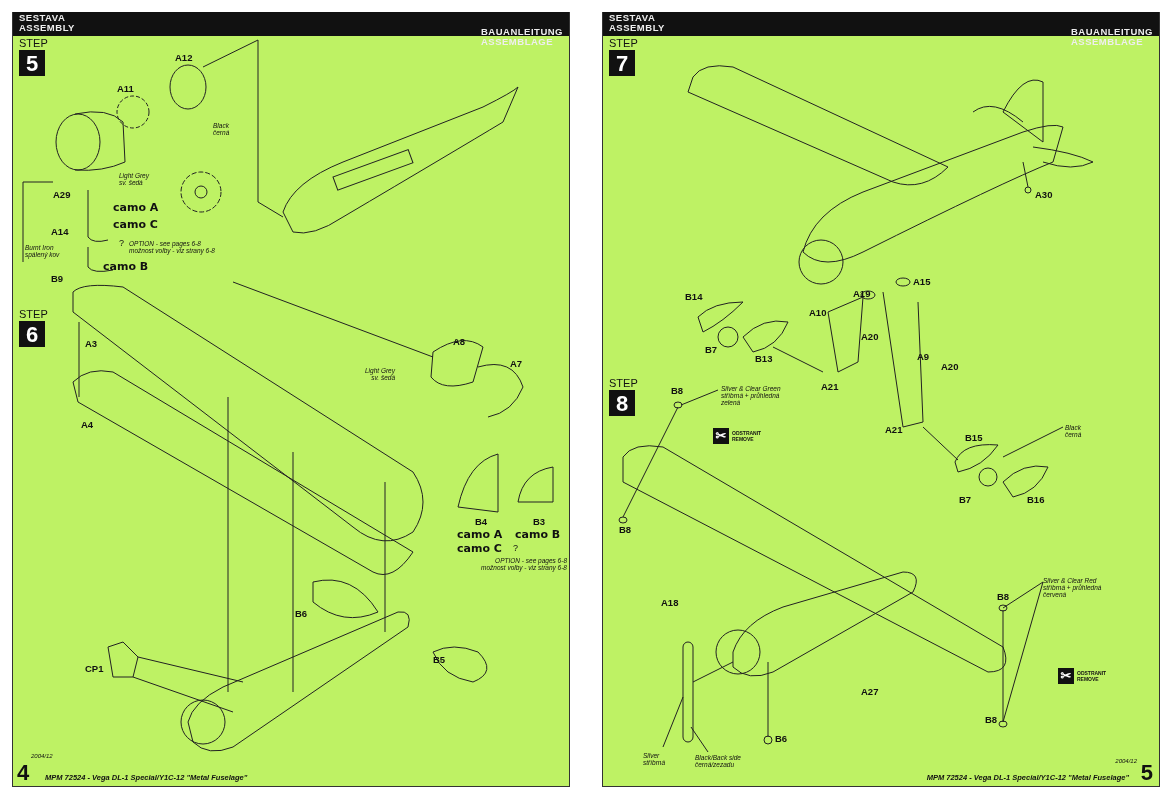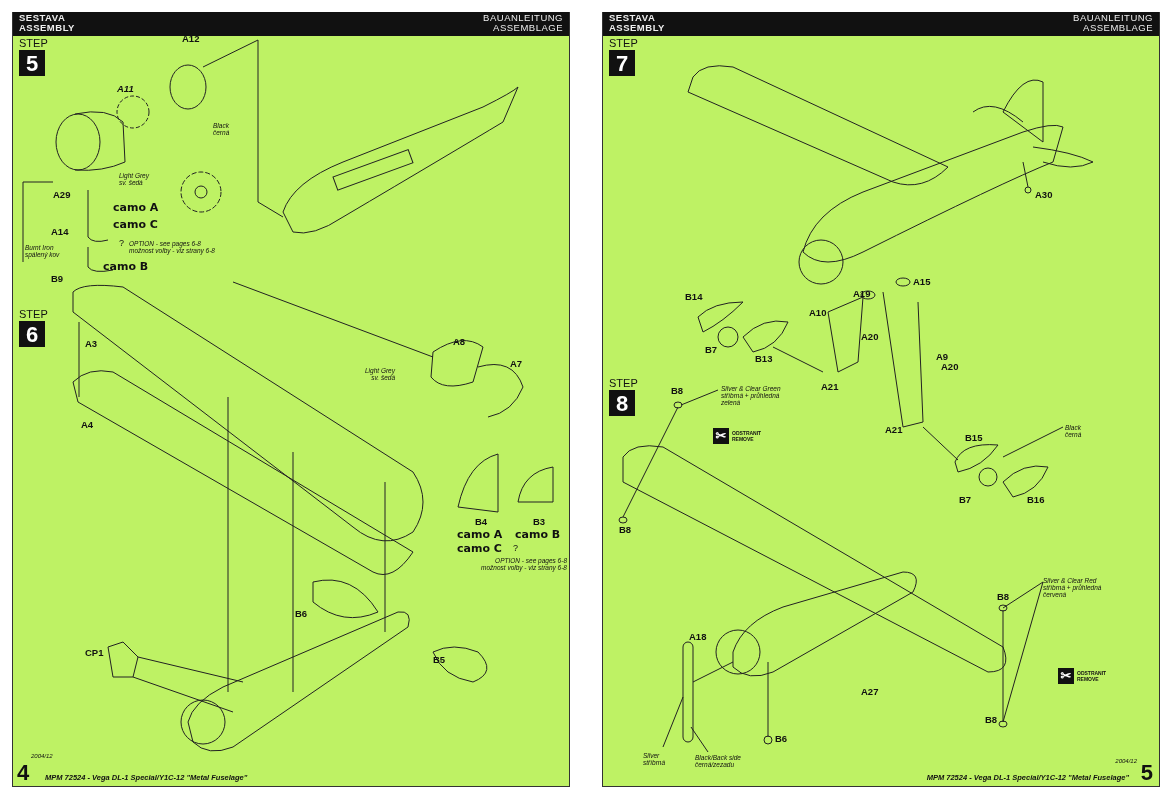--- a/index.html
+++ b/index.html
@@ -2,21 +2,21 @@
 <html><head>
 <meta charset="utf-8">
 <style>
   html,body{margin:0;padding:0;background:#ffffff;}
   body{width:1171px;height:800px;position:relative;overflow:hidden;font-family:"Liberation Sans",sans-serif;color:#111;}
   .page{position:absolute;top:12px;height:775px;border:1.5px solid #333;border-top:none;box-sizing:border-box;background:#bef264;}
   #page-left{left:12px;width:558px;}
   #page-right{left:602px;width:558px;}
   .hdr{position:absolute;left:0;right:0;top:0;height:24px;background:#111;color:#eee;}
   .hdr .l{position:absolute;left:6px;top:1px;font-size:9.5px;font-weight:bold;line-height:10px;letter-spacing:0.5px;}
-  .hdr .r{position:absolute;right:6px;top:1px;font-size:9.5px;font-weight:normal;line-height:10px;text-align:right;letter-spacing:0.5px;}
+  .hdr .r{position:absolute;right:6px;top:15px;font-size:9.5px;font-weight:bold;line-height:10px;letter-spacing:0.5px;}
   .step{position:absolute;}
   .step .lbl{font-size:11px;font-weight:normal;line-height:11px;}
   .step .num{width:26px;height:26px;background:#111;color:#fff;font-size:22px;font-weight:bold;text-align:center;line-height:27px;margin-top:1px;}
   svg.art{position:absolute;left:0;top:0;}
   .t{position:absolute;font-size:9px;line-height:10px;white-space:nowrap;}
   .pl{font-size:9.5px;font-weight:bold;}
   .camo{font-size:11px;font-weight:bold;font-family:"DejaVu Sans",sans-serif;}
   .it{font-style:italic;font-size:6.5px;line-height:7px;}
   .opt{font-style:italic;font-size:6.5px;line-height:7px;text-align:right;}
   .remove{position:absolute;display:flex;align-items:center;gap:3px;}
@@ -87,22 +87,22 @@
 
     <path d="M95 635 L110 630 L125 645 L120 665 L100 665 Z"></path>
     <line x1="125" y1="645" x2="230" y2="670"></line>
     <line x1="120" y1="665" x2="220" y2="700"></line>
   </svg>
 
   <div class="step" style="left:6px;top:26px;">
     <div class="lbl">STEP</div>
     <div class="num">5</div>
   </div>
-  <div class="t pl" style="left:162px;top:22px;margin-left:7px;">A12</div>
-  <div class="t pl" style="left:104px;top:72px;font-style:italic;">A11</div>
+  <div class="t pl" style="left:162px;top:41px;">A12</div>
+  <div class="t pl" style="left:104px;top:72px;">A11</div>
   <div class="t it" style="left:200px;top:110px;">
       <div>Black</div>
       <div>černá</div>
     </div>
   <div class="t it" style="left:106px;top:160px;">
       <div>Light Grey</div>
       <div>sv. šedá</div>
     </div>
   <div class="t pl" style="left:40px;top:178px;">A29</div>
   <div class="t camo" style="left:100px;top:191px;">camo A</div>
@@ -136,21 +136,21 @@
   <div class="t pl" style="left:520px;top:505px;text-align:right;">B3</div>
   <div class="t camo" style="left:444px;top:518px;">camo A</div>
   <div class="t camo" style="left:502px;top:518px;">camo B</div>
   <div class="t camo" style="left:444px;top:532px;">camo C</div>
   <div class="t" style="left:500px;top:531px;">?</div>
   <div class="t opt" style="left:420px;top:545px;width:134px;">
       <div>OPTION - see pages 6-8</div>
       <div>možnost volby - viz strany 6-8</div>
     </div>
   <div class="t pl" style="left:282px;top:597px;">B6</div>
-  <div class="t pl" style="left:72px;top:636px;text-align:center;">CP1</div>
+  <div class="t pl" style="left:72px;top:652px;text-align:center;">CP1</div>
   <div class="t pl" style="left:420px;top:643px;">B5</div>
 
   <div class="date" style="left:18px;top:741px;">2004/12</div>
   <div class="pnum" style="left:4px;">4</div>
   <div class="foot" style="left:32px;">MPM 72524 - Vega DL-1 Special/Y1C-12 "Metal Fuselage"</div>
 </div>
 
 <div class="page" id="page-right">
   <div class="hdr">
     <div class="l">
@@ -217,40 +217,40 @@
   </div>
   <div class="t pl" style="left:432px;top:178px;">A30</div>
   <div class="t pl" style="left:82px;top:280px;">B14</div>
   <div class="t pl" style="left:102px;top:333px;">B7</div>
   <div class="t pl" style="left:152px;top:342px;">B13</div>
   <div class="t pl" style="left:206px;top:296px;">A10</div>
   <div class="t pl" style="left:250px;top:277px;">A19</div>
   <div class="t pl" style="left:310px;top:265px;">A15</div>
   <div class="t pl" style="left:258px;top:320px;">A20</div>
   <div class="t pl" style="left:218px;top:370px;">A21</div>
-  <div class="t pl" style="left:314px;top:340px;margin-left:19px;">A9</div>
+  <div class="t pl" style="left:314px;top:340px;">A9</div>
   <div class="t pl" style="left:338px;top:350px;">A20</div>
   <div class="t pl" style="left:282px;top:413px;">A21</div>
   <div class="t pl" style="left:362px;top:421px;">B15</div>
   <div class="t pl" style="left:356px;top:483px;">B7</div>
   <div class="t pl" style="left:424px;top:483px;">B16</div>
   <div class="t it" style="left:462px;top:412px;">
       <div>Black</div>
       <div>černá</div>
     </div>
 
   <div class="step" style="left:6px;top:366px;">
     <div class="lbl">STEP</div>
     <div class="num">8</div>
   </div>
   <div class="t pl" style="left:68px;top:374px;">B8</div>
   <div class="t pl" style="left:16px;top:513px;">B8</div>
   <div class="t pl" style="left:394px;top:580px;">B8</div>
   <div class="t pl" style="left:382px;top:703px;">B8</div>
-  <div class="t pl" style="left:58px;top:620px;margin-left:28px;">A18</div>
+  <div class="t pl" style="left:58px;top:586px;">A18</div>
   <div class="t pl" style="left:172px;top:722px;">B6</div>
   <div class="t pl" style="left:258px;top:675px;">A27</div>
   <div class="t it" style="left:118px;top:373px;">
       <div>Silver &amp; Clear Green</div>
       <div>stříbrná + průhledná</div>
       <div>zelená</div>
     </div>
   <div class="t it" style="left:440px;top:565px;">
       <div>Silver &amp; Clear Red</div>
       <div>stříbrná + průhledná</div>

